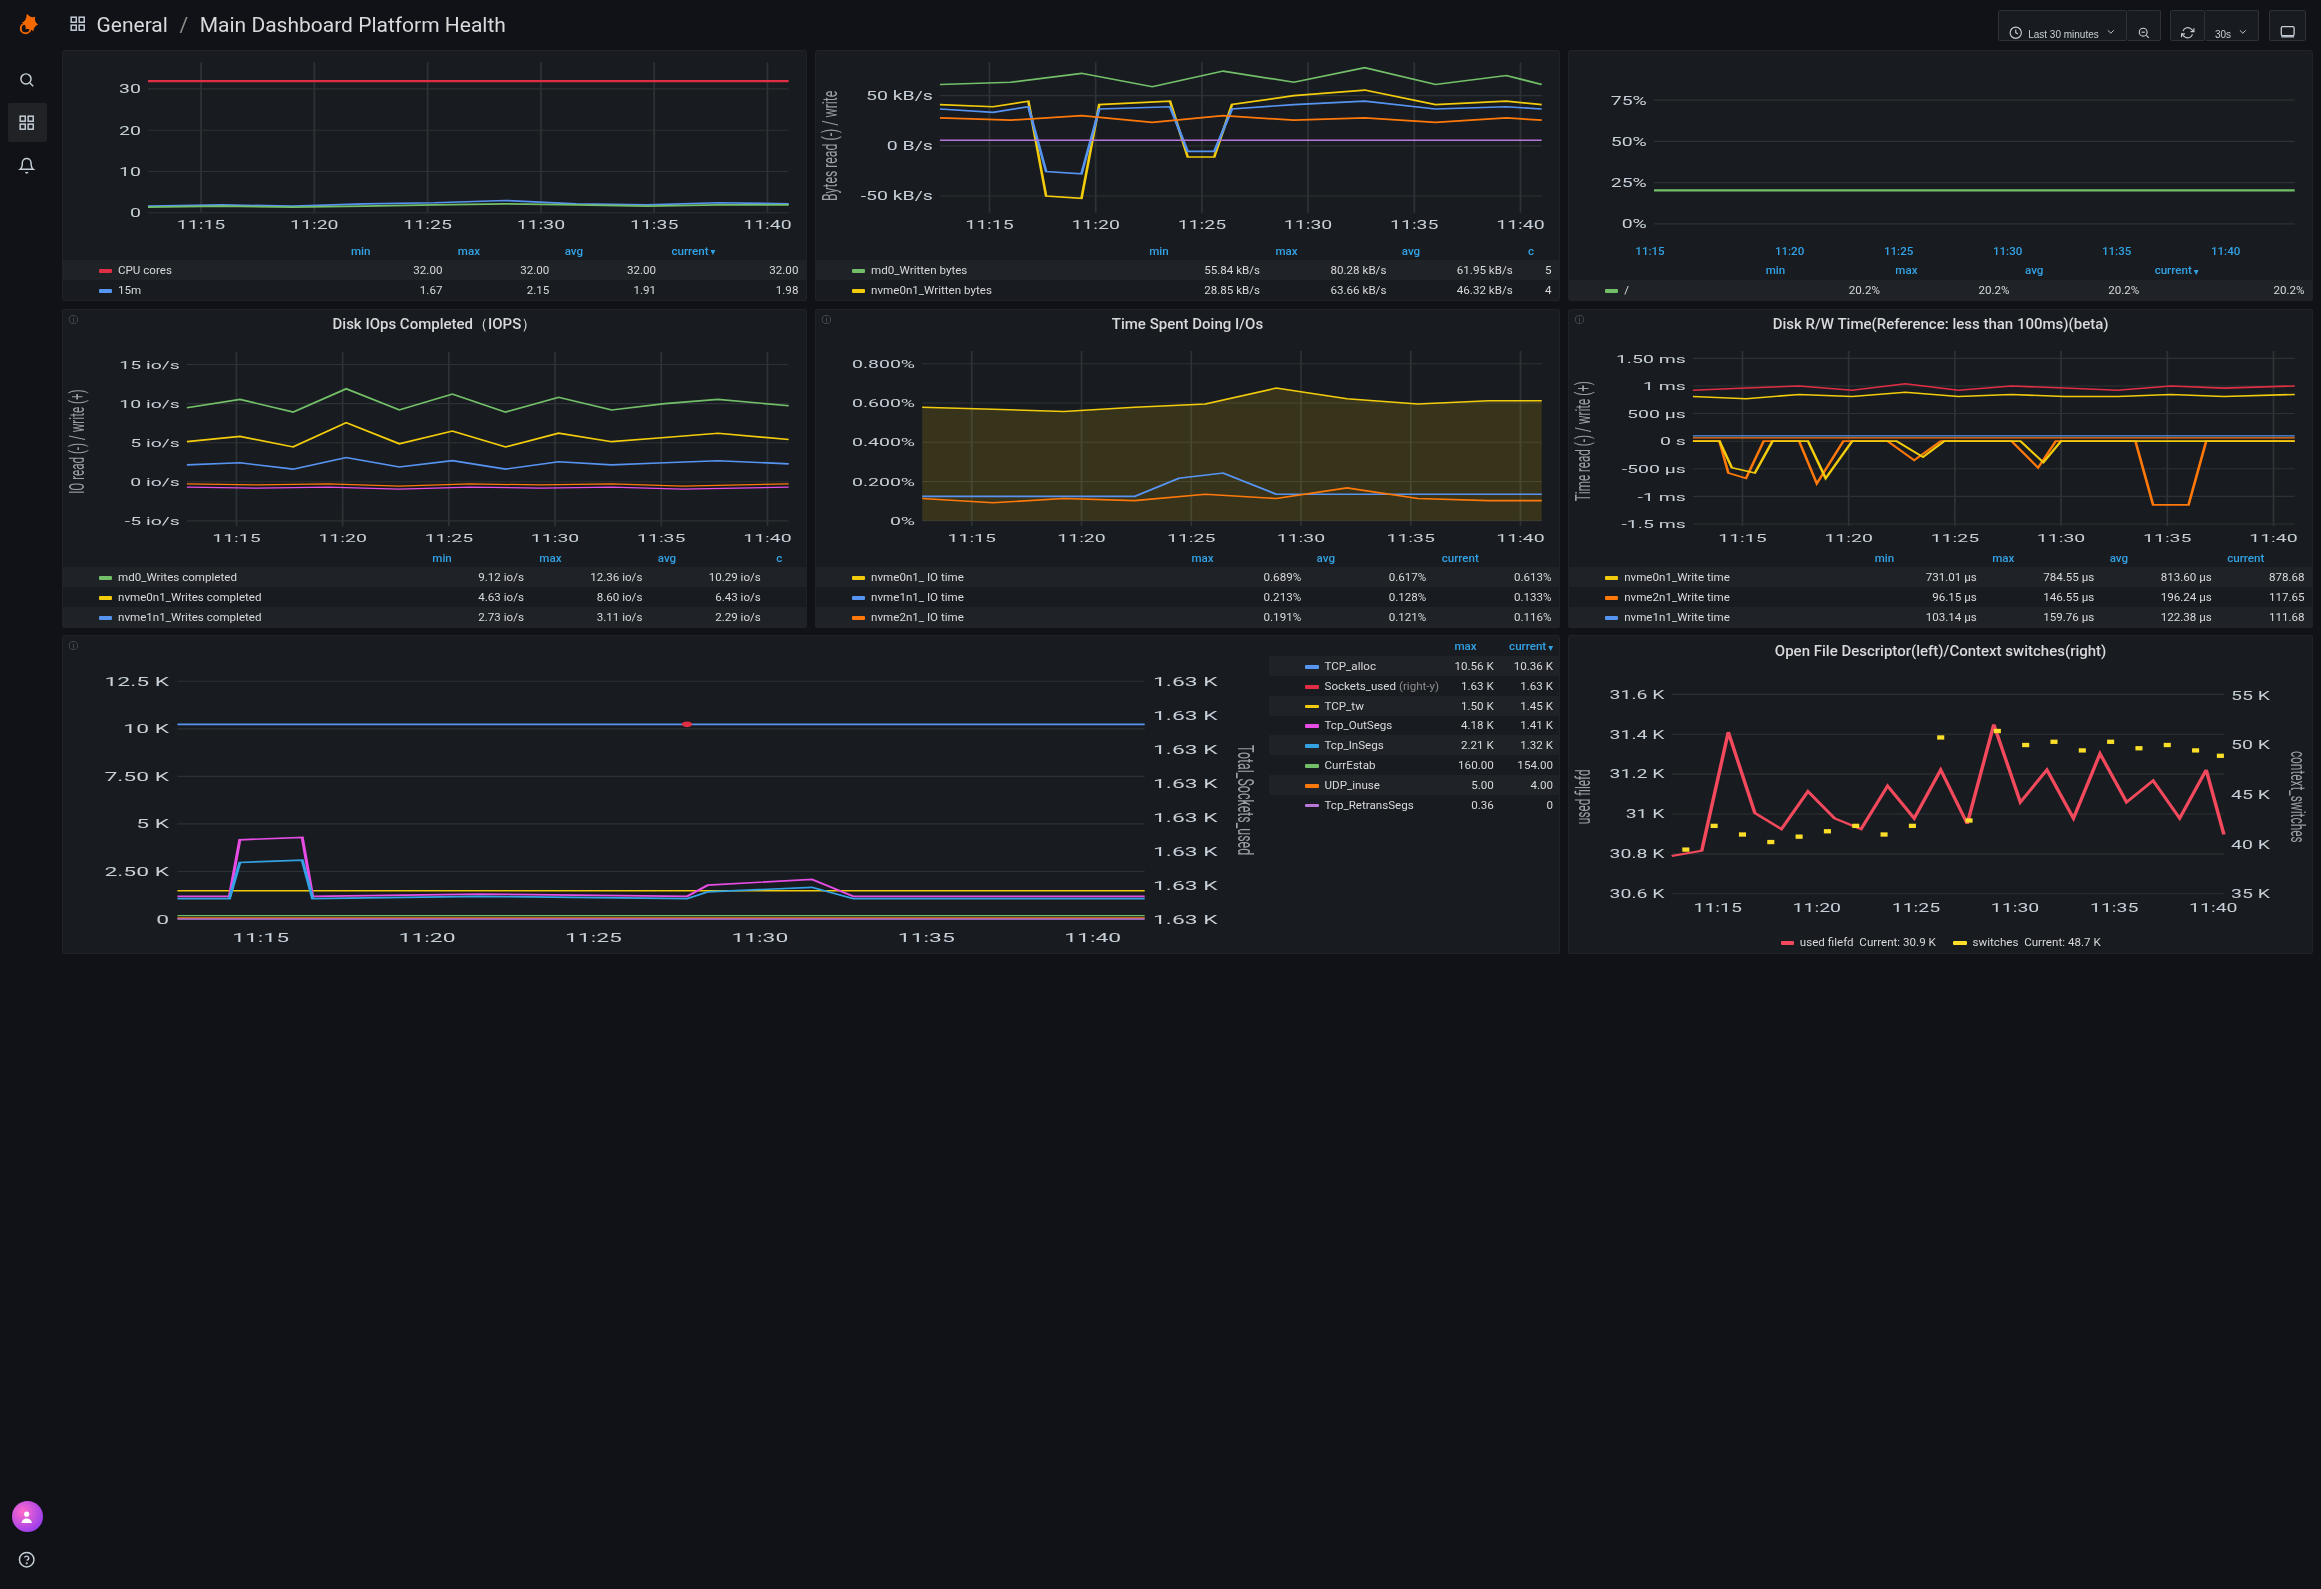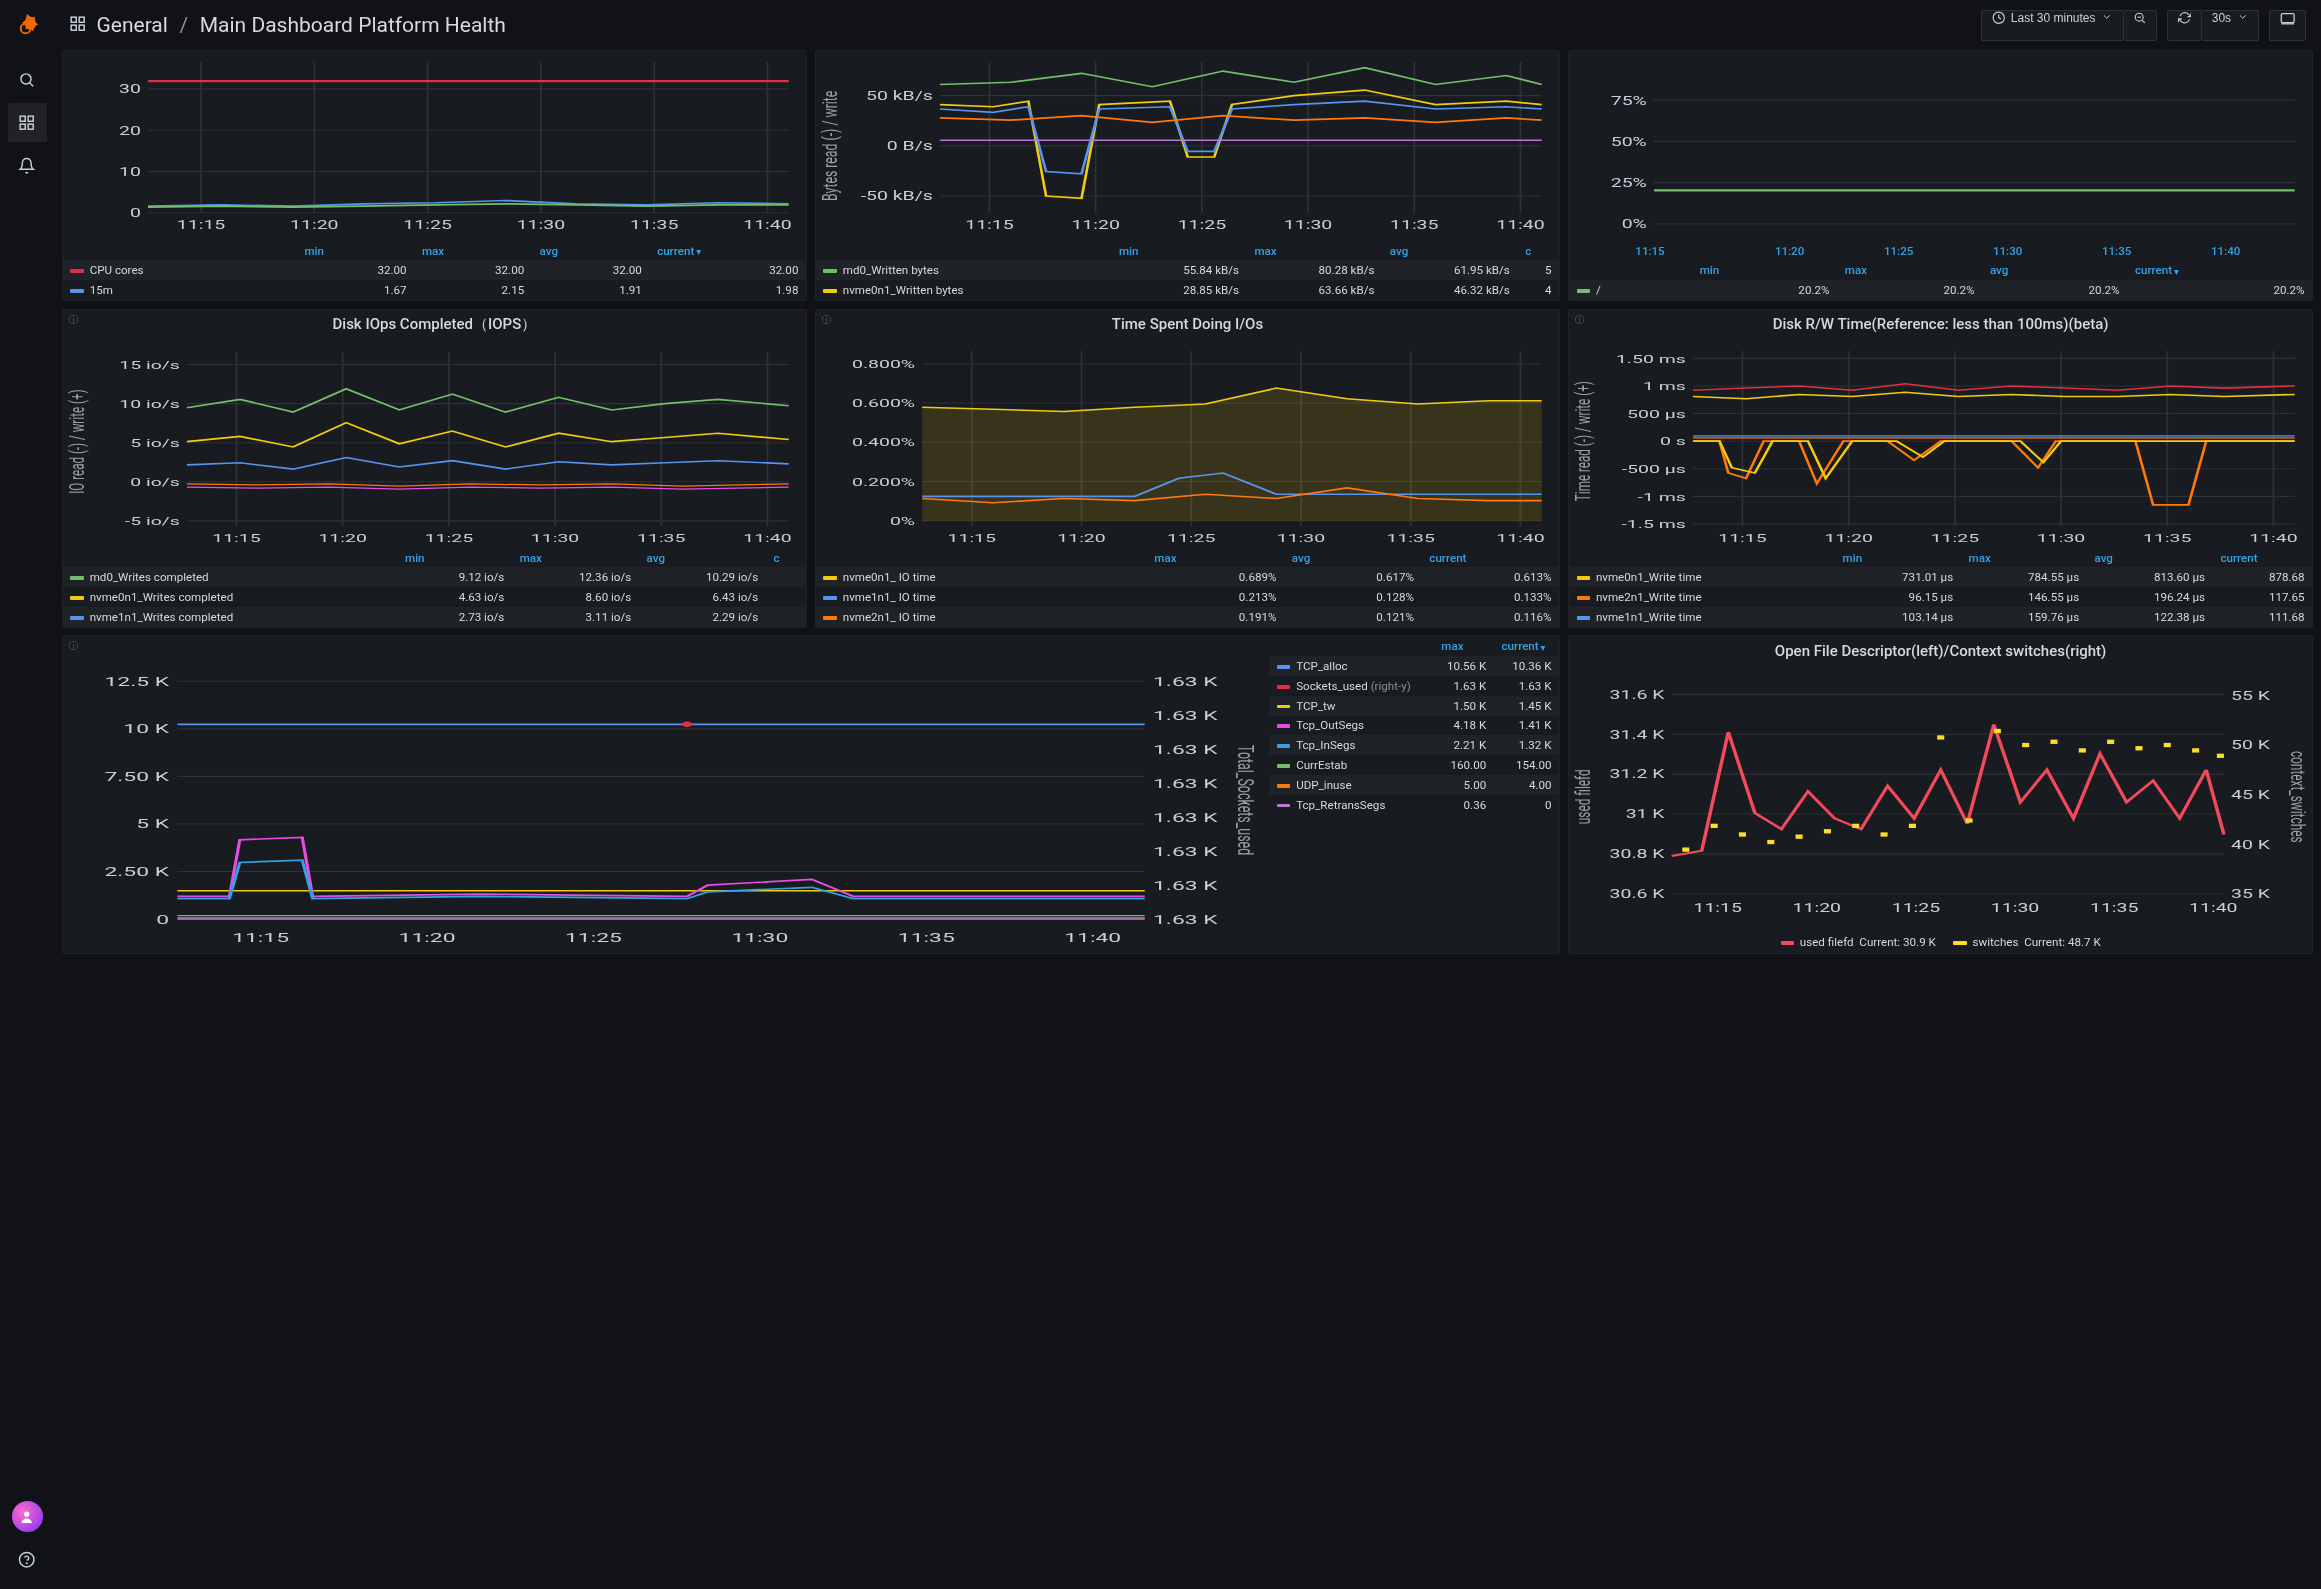--- a/index.html
+++ b/index.html
@@ -9,34 +9,34 @@
 .sidebar-item { width: 39px; height: 39px; display: flex; align-items: center; justify-content: center; border-radius: 1.9px; cursor: pointer; color: #c7d0d9; }
 .sidebar-item.active { background: #202226; }
 .sidebar-spacer { flex: 1; }
 .logo { width: 31px; height: 31px; margin-bottom: 13.5px; }
 .main { flex: 1; display: flex; flex-direction: column; min-width: 0; }
 .toolbar { height: 50px; display: flex; align-items: center; padding: 0 15.4px; gap: 9.7px; }
 .toolbar-left { display: flex; align-items: center; gap: 9.7px; font-size: 21px; color: #d8d9da; }
 .toolbar-icon { color: #c7d0d9; }
 .breadcrumb-sep { color: #8e8e8e; padding: 0 1.9px; }
 .toolbar-spacer { flex: 1; }
-.btn { background: #181b1f; border: 1px solid #2c3235; color: #c7d0d9; height: 31px; padding: 0 9.7px; border-radius: 1.9px; display: inline-flex; align-items: flex-start; gap: 5.8px; font-size: 12px; cursor: pointer; }
+.btn { background: #181b1f; border: 1px solid #2c3235; color: #c7d0d9; height: 31px; padding: 0 9.7px; border-radius: 1.9px; display: inline-flex; align-items: flex-end; gap: 5.8px; font-size: 10px; cursor: pointer; }
 .btn-group { display: inline-flex; }
 .btn-group .btn:not(:first-child) { border-left: none; }
 .grid { flex: 1; padding: 0 7.7px 7.7px 7.7px; display: grid; grid-template-columns: repeat(3, 1fr); grid-template-rows: 251px 319px 319px; gap: 7.7px; overflow: hidden; }
 .panel { background: #181b1f; border: 1px solid #202226; border-radius: 1.9px; position: relative; display: flex; flex-direction: column; overflow: hidden; }
 .panel-info { position: absolute; top: 3.9px; left: 5.8px; color: #5a6171; font-size: 9.7px; cursor: pointer; }
 .panel-title { text-align: center; font-size: 15px; color: #d8d9da; padding: 5.8px 0 1.9px 0; font-weight: 500; }
 .chart-area { flex: 1; position: relative; min-height: 0; }
 .chart-svg { position: absolute; inset: 0; width: 100%; height: 100%; }
 .legend-table { width: 100%; border-collapse: collapse; font-size: 11.6px; }
 .legend-table th { color: #33a2e5; font-weight: 500; text-align: left; padding: 2.9px 7.7px; cursor: pointer; }
 .legend-table th.name-col { text-align: left; }
 .legend-table td { padding: 2.9px 7.7px; text-align: right; white-space: nowrap; }
-.legend-table td.name-cell { text-align: left; }
+.legend-table td.name-cell { text-align: left; padding-left: 36px; }
 .legend-table tr.legend-row:nth-child(even) { background: #1f2226; }
 .swatch { display: inline-block; width: 13.5px; height: 3.9px; margin-right: 5.8px; vertical-align: middle; border-radius: 1px; }
 .legend-scroll { max-height: 93px; overflow-y: auto; overflow-x: hidden; }
 .legend-scroll-tall { max-height: 79px; overflow-y: auto; overflow-x: hidden; }
 .side-legend-scroll { overflow-y: auto; }
 .side-legend-container { display: flex; flex: 1; min-height: 0; }
 .side-chart { flex: 1; position: relative; min-width: 0; }
 .side-legend { width: 290px; }
 .bottom-legend { font-size: 11.6px; padding: 3.9px 11.6px; display: flex; gap: 17.4px; flex-wrap: wrap; justify-content: center; }
 .panel-span2 { grid-column: span 2; }

